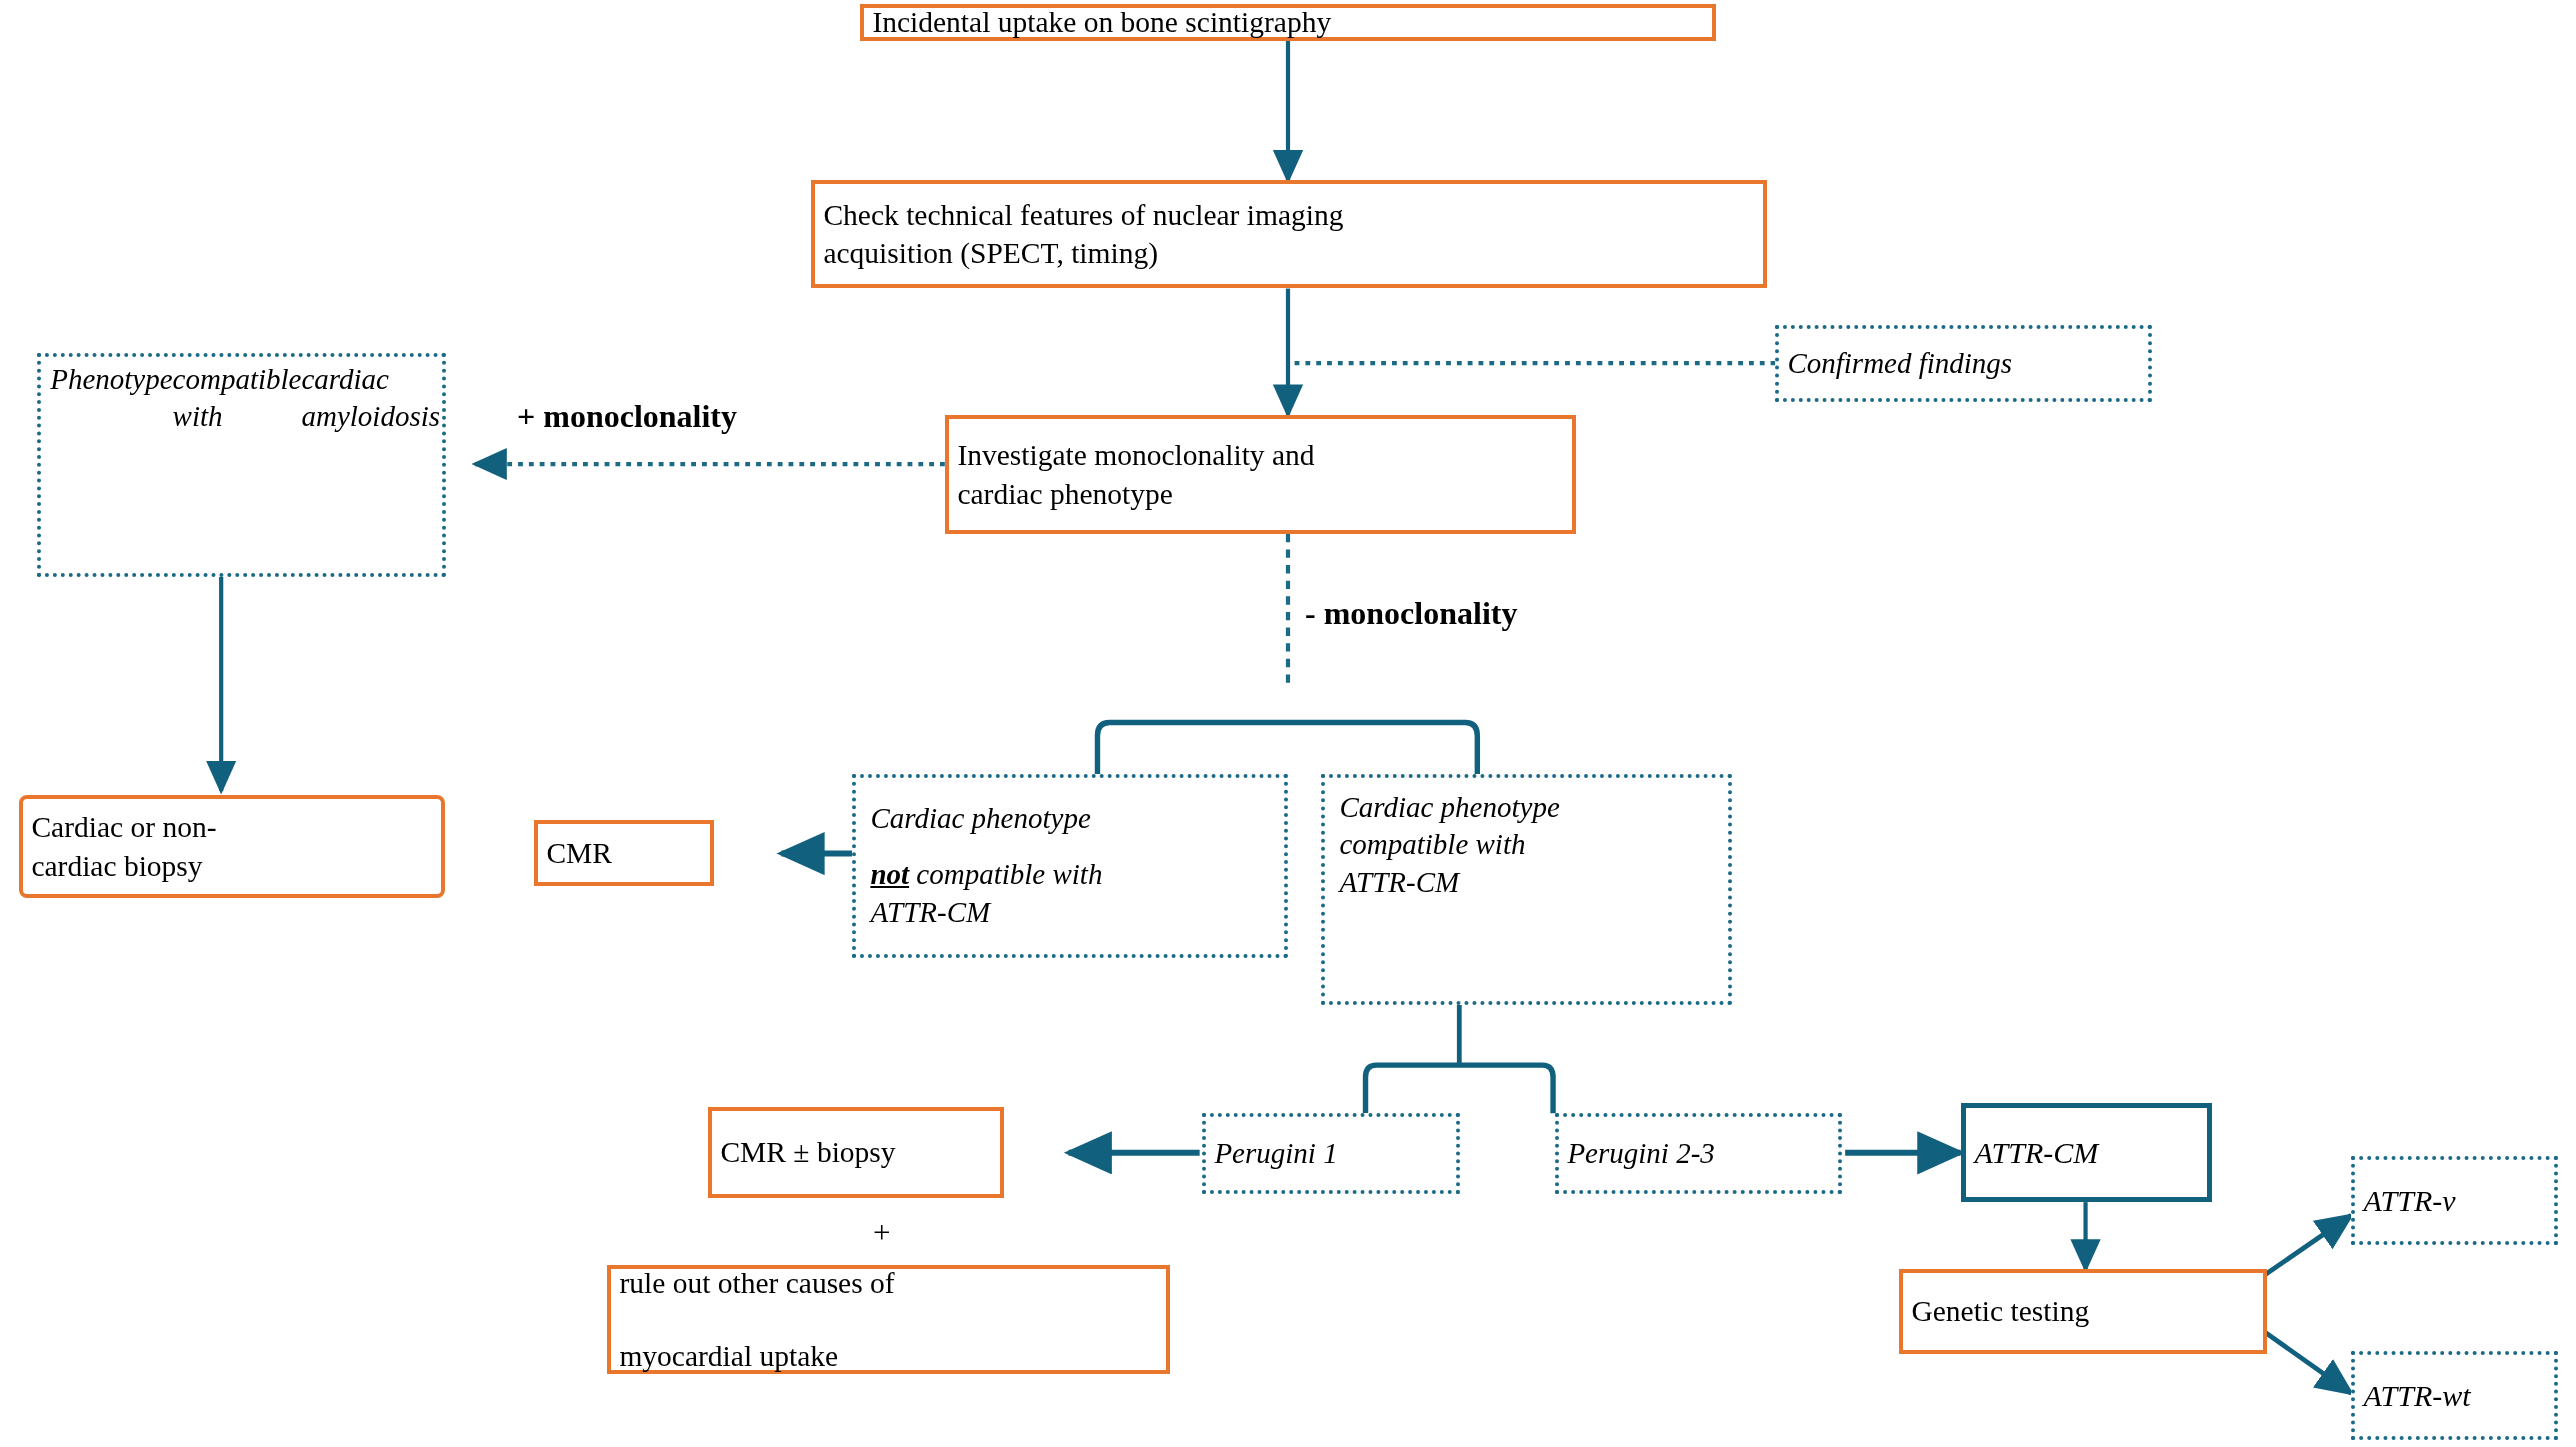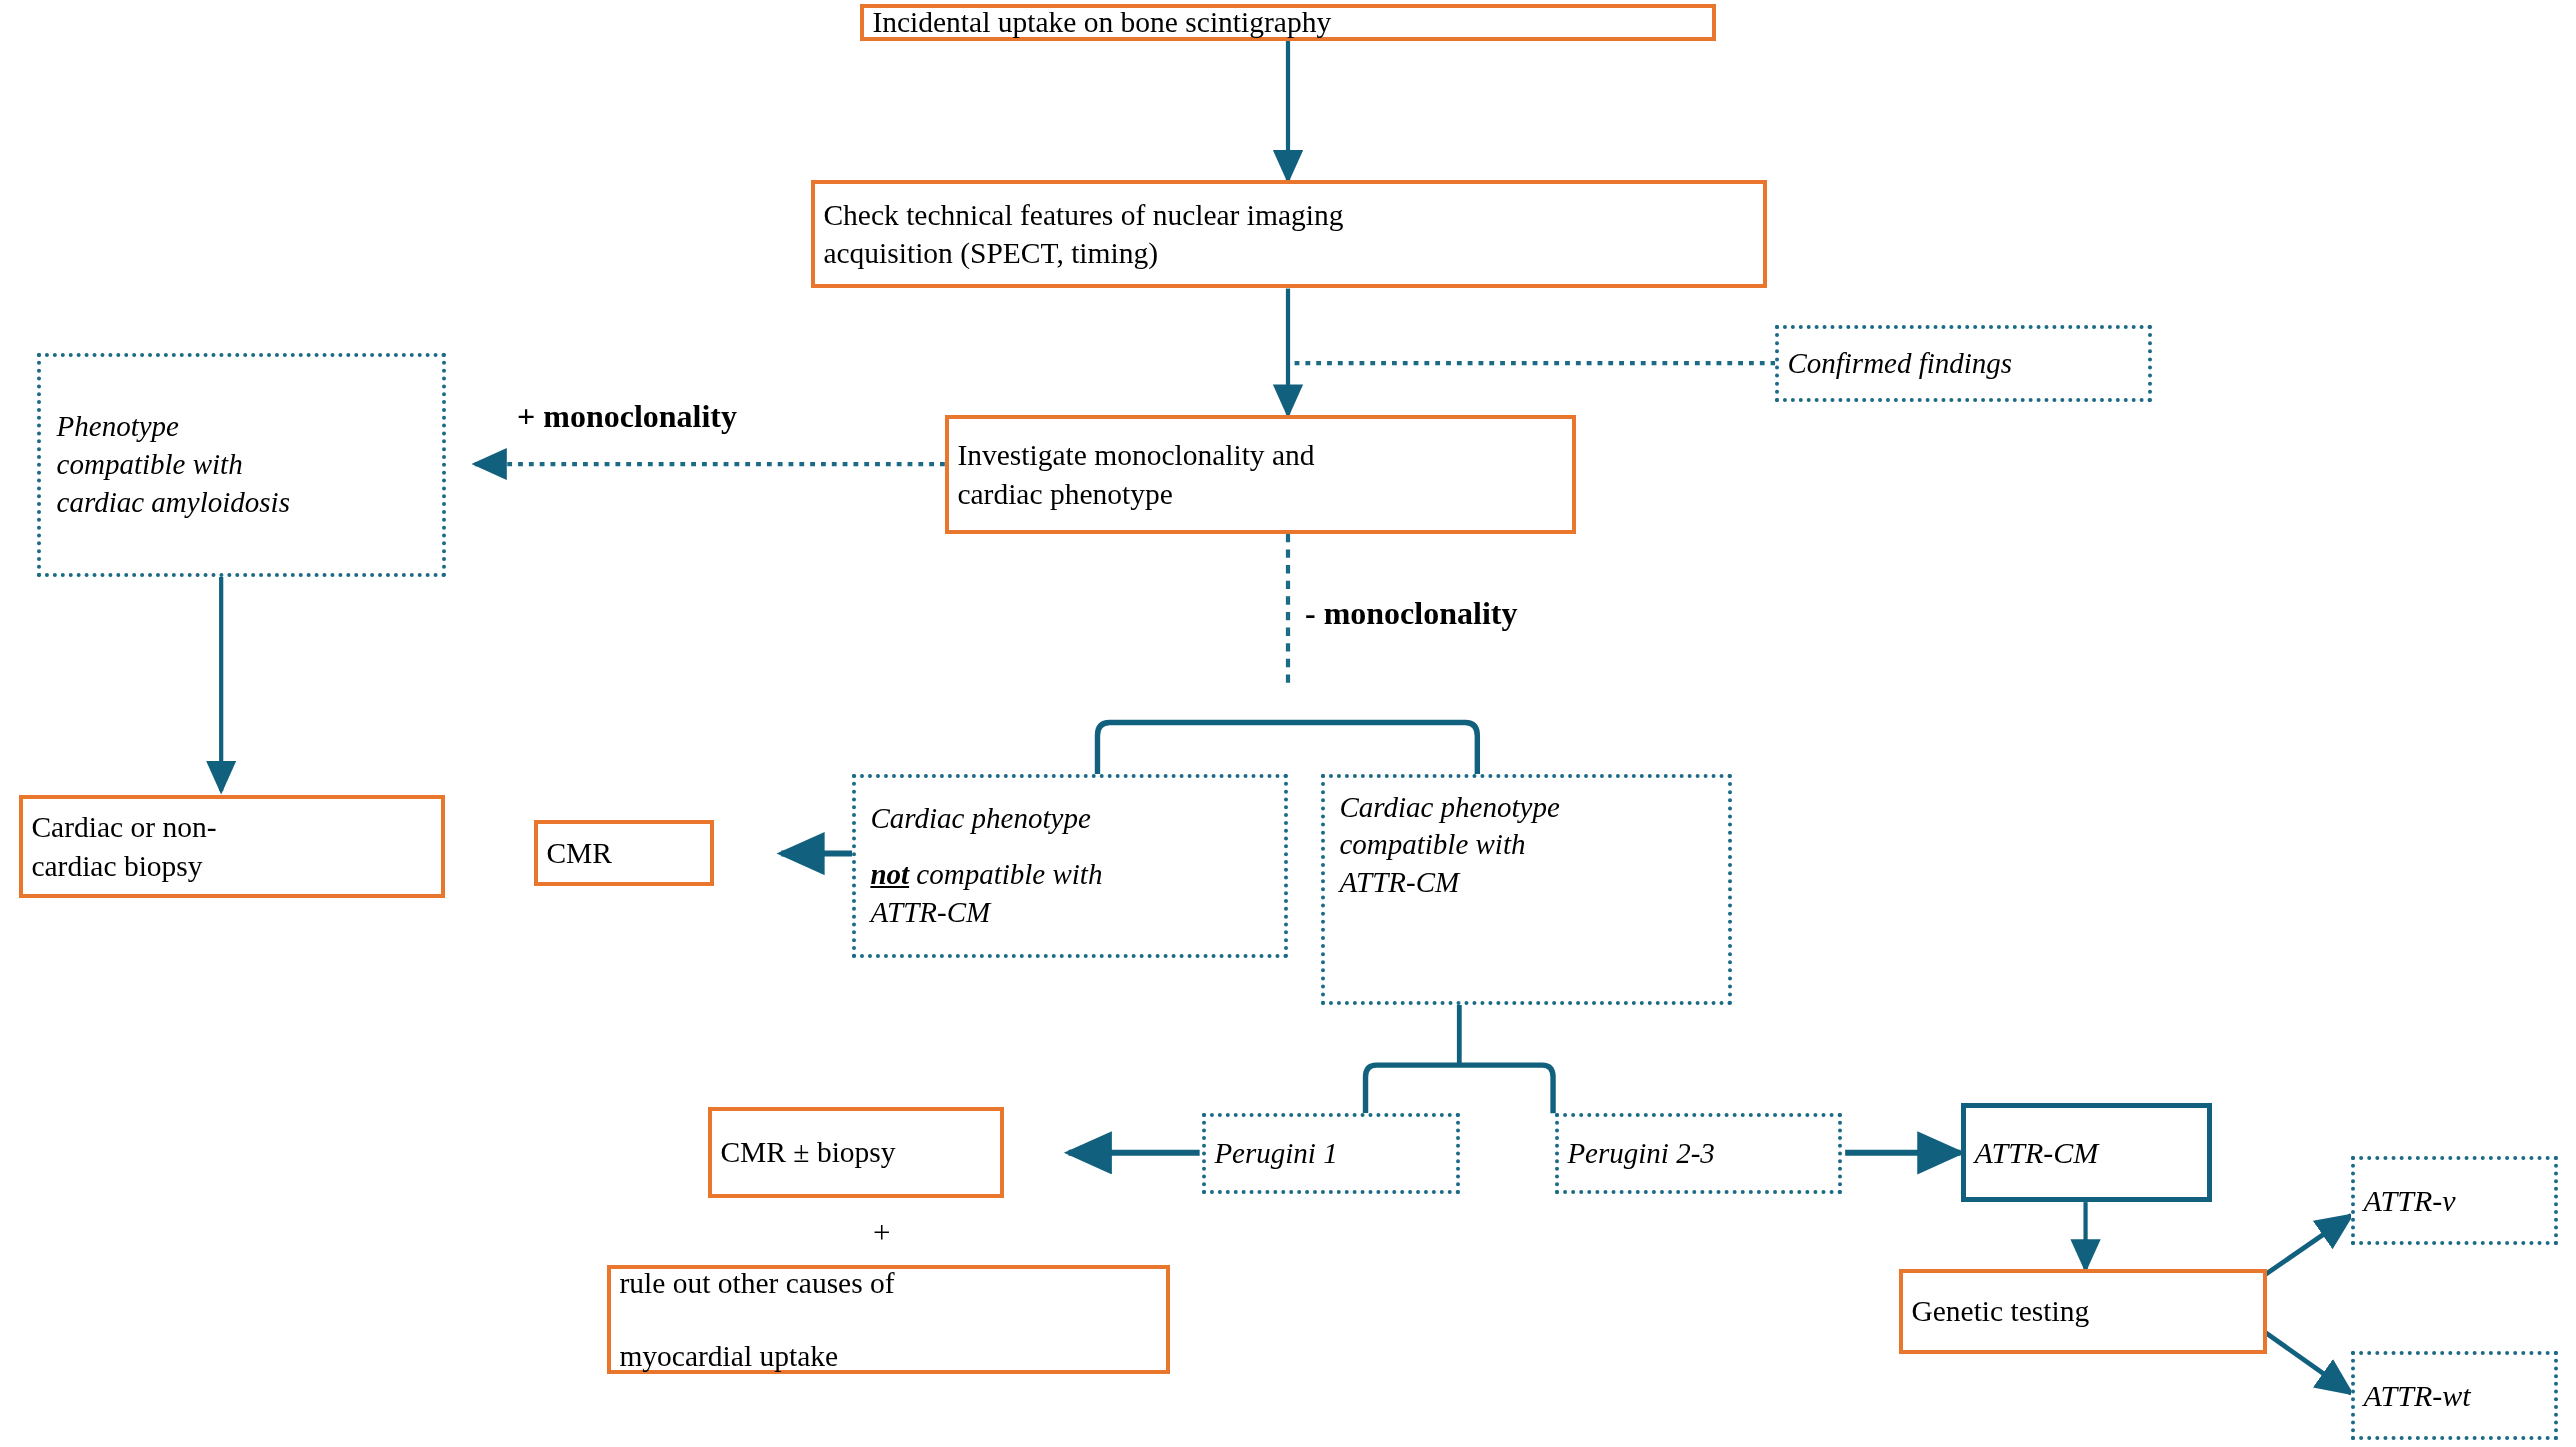--- a/index.html
+++ b/index.html
@@ -114,28 +114,28 @@
   <div class="node dotted-teal italic" style="left:1775px; top:325px; width:377px; height:77px; font-size:29px;">
     <span class="txt">Confirmed findings</span>
   </div>
 
   <div class="node solid-orange" style="left:945px; top:415px; width:631px; height:119px; font-size:29.5px; flex-direction:column;">
     <span class="txt">Investigate monoclonality and</span>
     <span class="txt">cardiac phenotype</span>
   </div>
 
   <div class="node dotted-teal italic" style="left:37px; top:353px; width:409px; height:224px; font-size:29px;
-              flex-direction:column; align-items:flex-start; justify-content:center;
+              flex-direction:row; align-items:flex-start; justify-content:center;
               text-align:left; padding-left:15.6px;">
     <span class="txt" style="text-align:left;">Phenotype</span>
     <span class="txt" style="text-align:left;">compatible with</span>
     <span class="txt" style="text-align:left;">cardiac amyloidosis</span>
   </div>
 
-  <div class="node solid-orange" style="left:19px; top:795px; width:426px; height:103px; font-size:29.5px; flex-direction:column;">
+  <div class="node solid-orange" style="left:19px; top:795px; width:426px; height:103px; font-size:29.5px; flex-direction:column;border-radius:8px;">
     <span class="txt">Cardiac or non-</span>
     <span class="txt">cardiac biopsy</span>
   </div>
 
   <div class="node solid-orange" style="left:534px; top:820px; width:180px; height:66px; font-size:29.5px;">
     <span class="txt">CMR</span>
   </div>
 
   <div class="node dotted-teal italic" style="left:852px; top:774px; width:436px; height:184px; font-size:29px;
               flex-direction:column; align-items:flex-start; justify-content:center;

